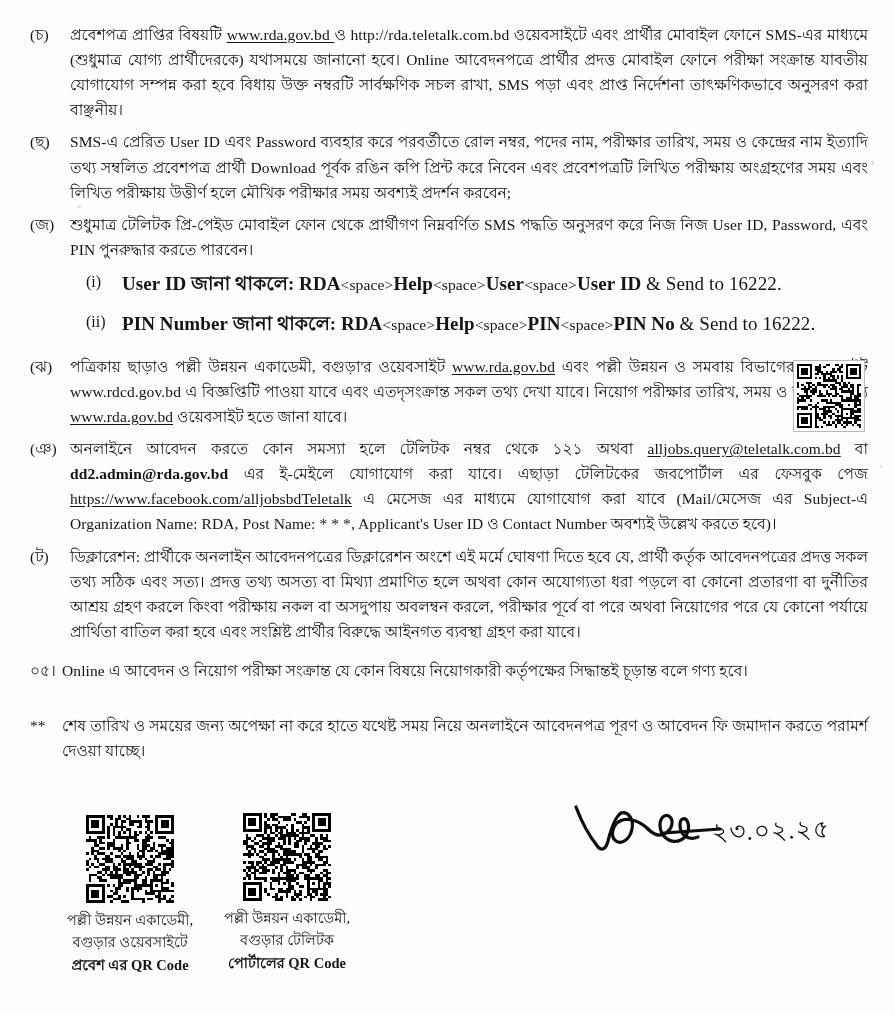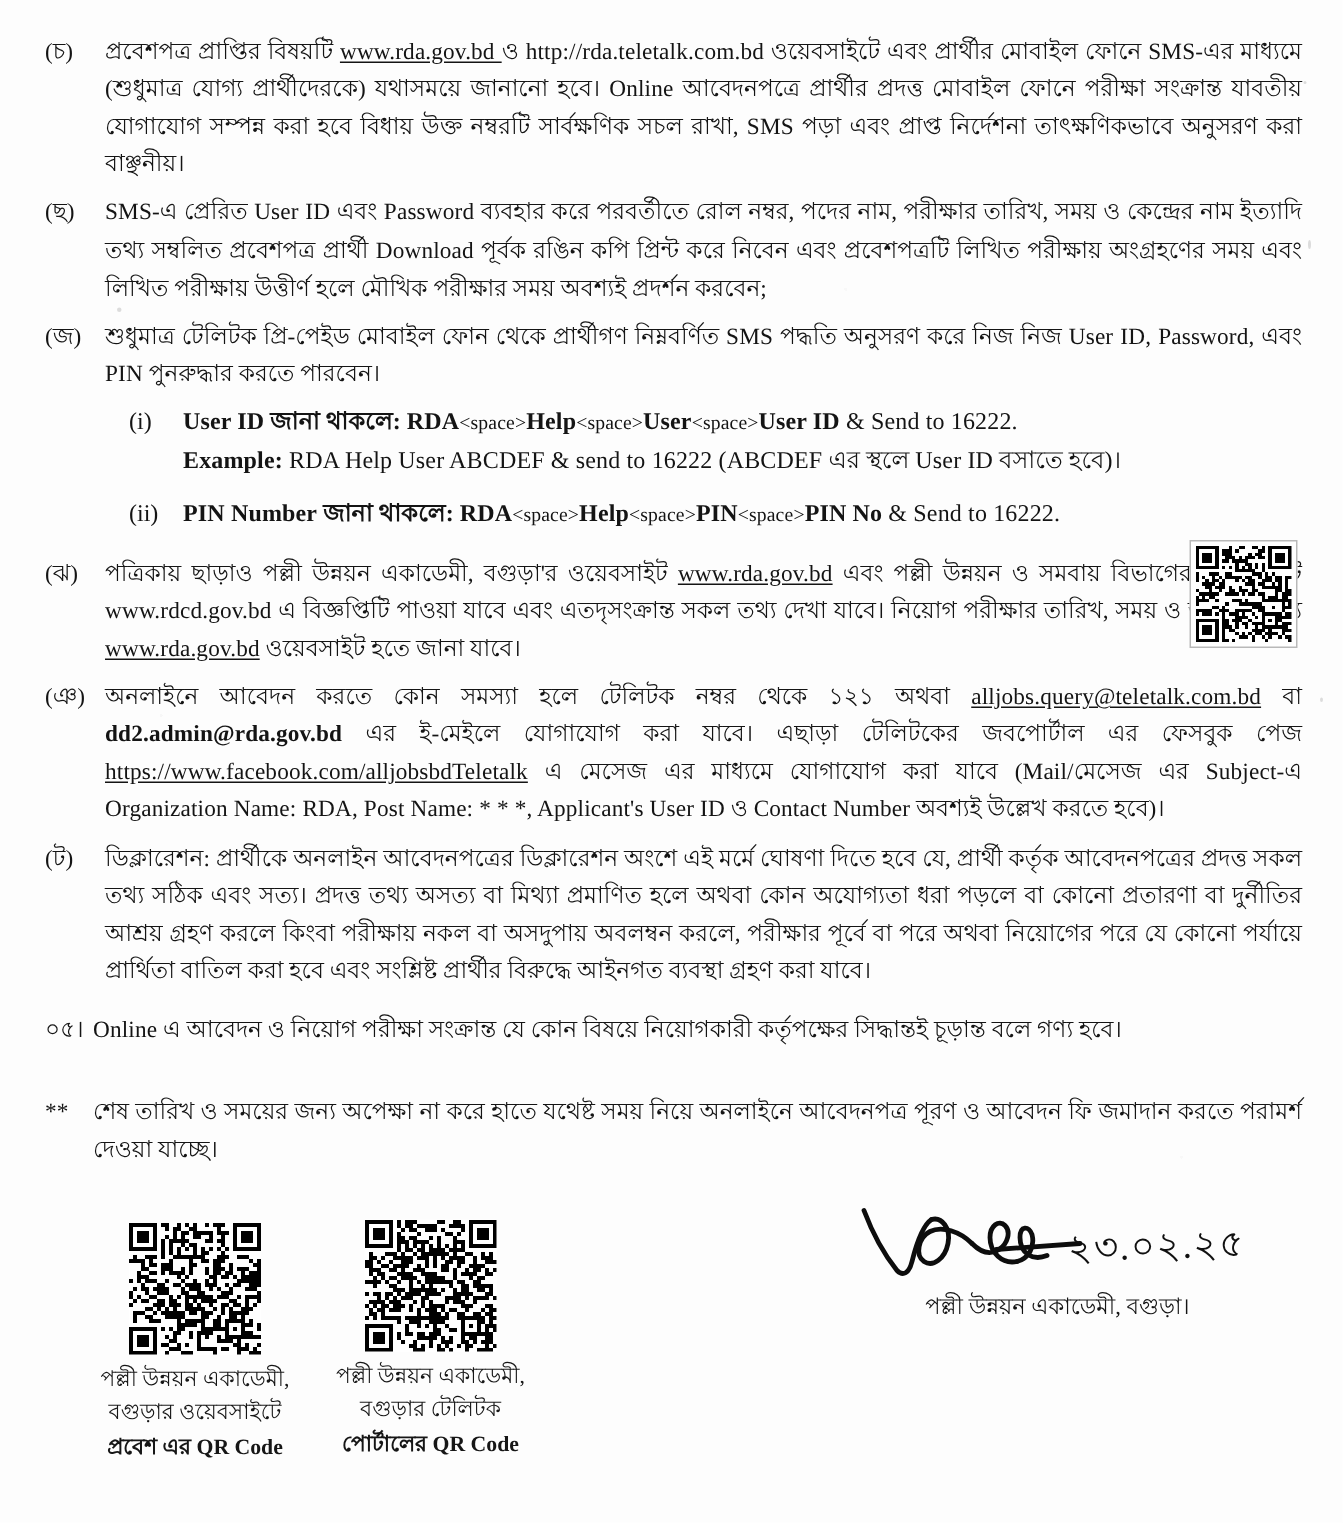--- a/index.html
+++ b/index.html
@@ -76,21 +76,21 @@
   }
   .subitem .smarker {
     flex: 0 0 auto;
     width: 36px;
     font-size: 16px;
     line-height: 1.6;
     font-family: "Liberation Serif", "DejaVu Serif", serif;
   }
   .subitem .sbody {
     flex: 1 1 auto;
-    font-size: 16px;
+    font-size: 19px;
     line-height: 1.6;
   }
   .sbody .line { display: block; }
   .sp {
     font-size: 0.82em;
     font-weight: normal;
   }
 
   .sec-sub {
     margin-left: 56px;
@@ -221,21 +221,20 @@
           <div class="marker">(জ)</div>
           <div class="body"><span>শুধুমাত্র টেলিটক প্রি-পেইড মোবাইল ফোন থেকে প্রার্থীগণ নিম্নবর্ণিত </span><span class="lat">SMS</span><span> পদ্ধতি অনুসরণ করে নিজ নিজ </span><span class="lat">User ID, Password,</span><span> এবং </span><span class="lat">PIN</span><span> পুনরুদ্ধার করতে পারবেন।</span></div>
         </div>
       </div>
 
     <div class="sec-sub" id="sms-list">
         <div class="subitem">
           <div class="smarker">(i)</div>
           <div class="sbody">
             <span class="line"><span class="lat b">User ID</span><span class="b"> জানা থাকলে: </span><span class="lat b">RDA</span><span class="lat sp">&lt;space&gt;</span><span class="lat b">Help</span><span class="lat sp">&lt;space&gt;</span><span class="lat b">User</span><span class="lat sp">&lt;space&gt;</span><span class="lat b">User ID</span><span class="lat"> &amp; Send to 16222.</span></span>
-            <span class="line"><span class="lat b">Example:</span><span class="lat"> RDA Help User ABCDEF &amp; send to 16222 (ABCDEF </span><span>এর স্থলে </span><span class="lat">User ID</span><span> বসাতে হবে)।</span></span>
           </div>
         </div>
         <div class="subitem">
           <div class="smarker">(ii)</div>
           <div class="sbody">
             <span class="line"><span class="lat b">PIN Number</span><span class="b"> জানা থাকলে: </span><span class="lat b">RDA</span><span class="lat sp">&lt;space&gt;</span><span class="lat b">Help</span><span class="lat sp">&lt;space&gt;</span><span class="lat b">PIN</span><span class="lat sp">&lt;space&gt;</span><span class="lat b">PIN No</span><span class="lat"> &amp; Send to 16222.</span></span>
           </div>
         </div>
       </div>
 
@@ -1077,21 +1076,20 @@
           <g fill="none" stroke="#0d0d0d" stroke-width="3.2" stroke-linecap="round" stroke-linejoin="round">
             <path d="M8 4 C14 20, 22 34, 30 44 C34 48, 38 46, 40 38 C43 26, 47 14, 53 10"></path>
             <path d="M53 10 C60 8, 66 16, 64 26 C62 36, 54 42, 48 38 C42 34, 44 22, 52 18 C60 14, 72 18, 80 26"></path>
             <path d="M80 26 C86 32, 92 34, 98 30 C104 26, 106 18, 102 14 C98 10, 92 14, 92 22 C92 32, 100 40, 110 38"></path>
             <path d="M110 38 C118 36, 122 28, 120 20 C118 14, 112 14, 112 22 C112 32, 120 38, 130 34"></path>
             <path d="M96 30 L152 26"></path>
           </g>
         </svg>
         <span class="sign-date">২৩.০২.২৫</span>
       </div>
-      <div class="sign-org">পল্লী উন্নয়ন একাডেমী, বগুড়া।</div>
     </div>
 
   </div>
 
   <div class="speck" style="left:78px;  top:205px; width:3px; height:3px;"></div>
   <div class="speck" style="left:872px; top:160px; width:2px; height:6px;"></div>
   <div class="speck" style="left:869px; top:54px;  width:2px; height:2px;"></div>
   <div class="speck" style="left:78px;  top:960px; width:3px; height:2px;"></div>
   <div class="speck" style="left:880px; top:465px; width:2px; height:3px;"></div>
 

